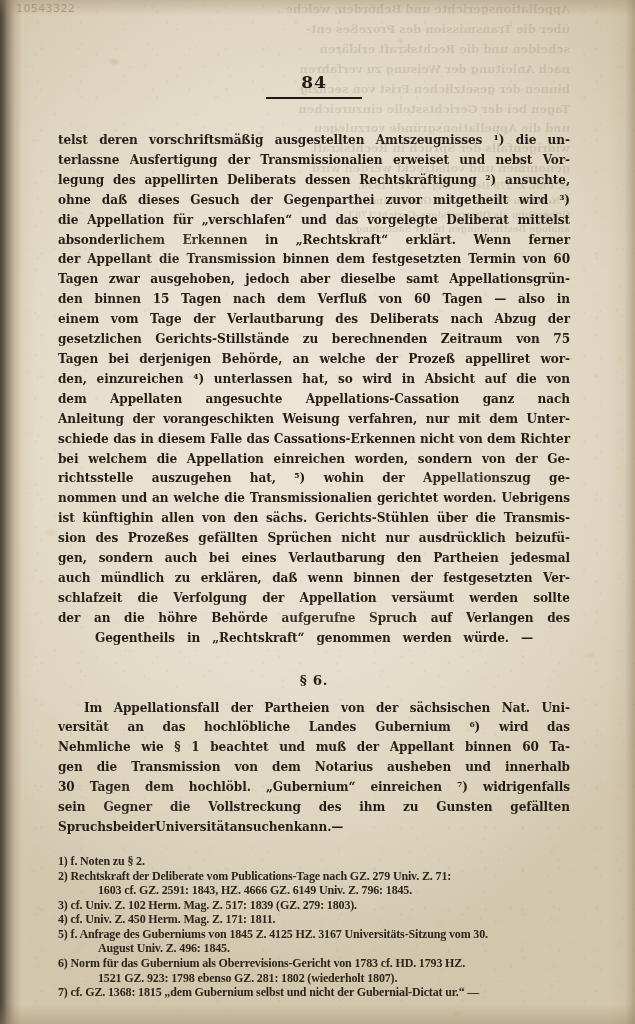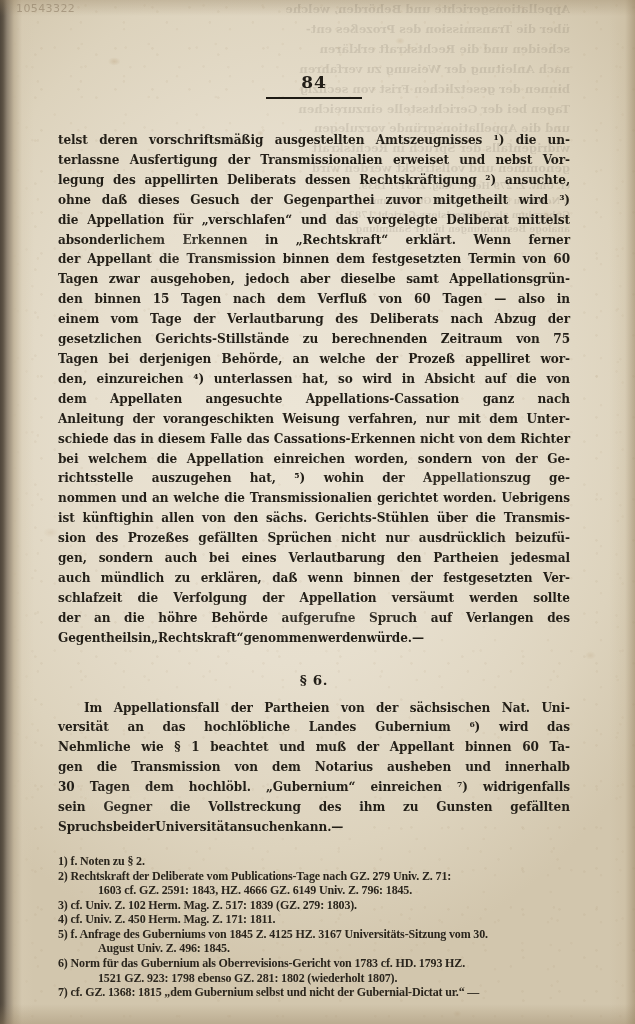--- a/index.html
+++ b/index.html
@@ -273,21 +273,21 @@
           <span class="just line"><span>schiede</span><span>das</span><span>in</span><span>diesem</span><span>Falle</span><span>das</span><span>Cassations-Erkennen</span><span>nicht</span><span>von</span><span>dem</span><span>Richter</span></span>
           <span class="just line"><span>bei</span><span>welchem</span><span>die</span><span>Appellation</span><span>einreichen</span><span>worden,</span><span>sondern</span><span>von</span><span>der</span><span>Ge-</span></span>
           <span class="just line"><span>richtsstelle</span><span>auszugehen</span><span>hat,</span><span>⁵)</span><span>wohin</span><span>der</span><span>Appellationszug</span><span>ge-</span></span>
           <span class="just line"><span>nommen</span><span>und</span><span>an</span><span>welche</span><span>die</span><span>Transmissionalien</span><span>gerichtet</span><span>worden.</span><span>Uebrigens</span></span>
           <span class="just line"><span>ist</span><span>künftighin</span><span>allen</span><span>von</span><span>den</span><span>sächs.</span><span>Gerichts-Stühlen</span><span>über</span><span>die</span><span>Transmis-</span></span>
           <span class="just line"><span>sion</span><span>des</span><span>Prozeßes</span><span>gefällten</span><span>Sprüchen</span><span>nicht</span><span>nur</span><span>ausdrücklich</span><span>beizufü-</span></span>
           <span class="just line"><span>gen,</span><span>sondern</span><span>auch</span><span>bei</span><span>eines</span><span>Verlautbarung</span><span>den</span><span>Partheien</span><span>jedesmal</span></span>
           <span class="just line"><span>auch</span><span>mündlich</span><span>zu</span><span>erklären,</span><span>daß</span><span>wenn</span><span>binnen</span><span>der</span><span>festgesetzten</span><span>Ver-</span></span>
           <span class="just line"><span>schlafzeit</span><span>die</span><span>Verfolgung</span><span>der</span><span>Appellation</span><span>versäumt</span><span>werden</span><span>sollte</span></span>
           <span class="just line"><span>der</span><span>an</span><span>die</span><span>höhre</span><span>Behörde</span><span>aufgerufne</span><span>Spruch</span><span>auf</span><span>Verlangen</span><span>des</span></span>
-          <span class="just line last" style="gap: 0;"><span>Gegentheils</span><span>in</span><span>„Rechtskraft“</span><span>genommen</span><span>werden</span><span>würde.</span><span>—</span></span>
+          <span class="just line last" style="gap: 12px; justify-content: center;"><span>Gegentheils</span><span>in</span><span>„Rechtskraft“</span><span>genommen</span><span>werden</span><span>würde.</span><span>—</span></span>
         </p>
     </div>
 
     <div class="sec-head">§ 6.</div>
 
     <div class="body-block para-2">
       <p id="sec2-lines">
           <span class="just line" style="padding-left: 26px;"><span>Im</span><span>Appellationsfall</span><span>der</span><span>Partheien</span><span>von</span><span>der</span><span>sächsischen</span><span>Nat.</span><span>Uni-</span></span>
           <span class="just line"><span>versität</span><span>an</span><span>das</span><span>hochlöbliche</span><span>Landes</span><span>Gubernium</span><span>⁶)</span><span>wird</span><span>das</span></span>
           <span class="just line"><span>Nehmliche</span><span>wie</span><span>§</span><span>1</span><span>beachtet</span><span>und</span><span>muß</span><span>der</span><span>Appellant</span><span>binnen</span><span>60</span><span>Ta-</span></span>

